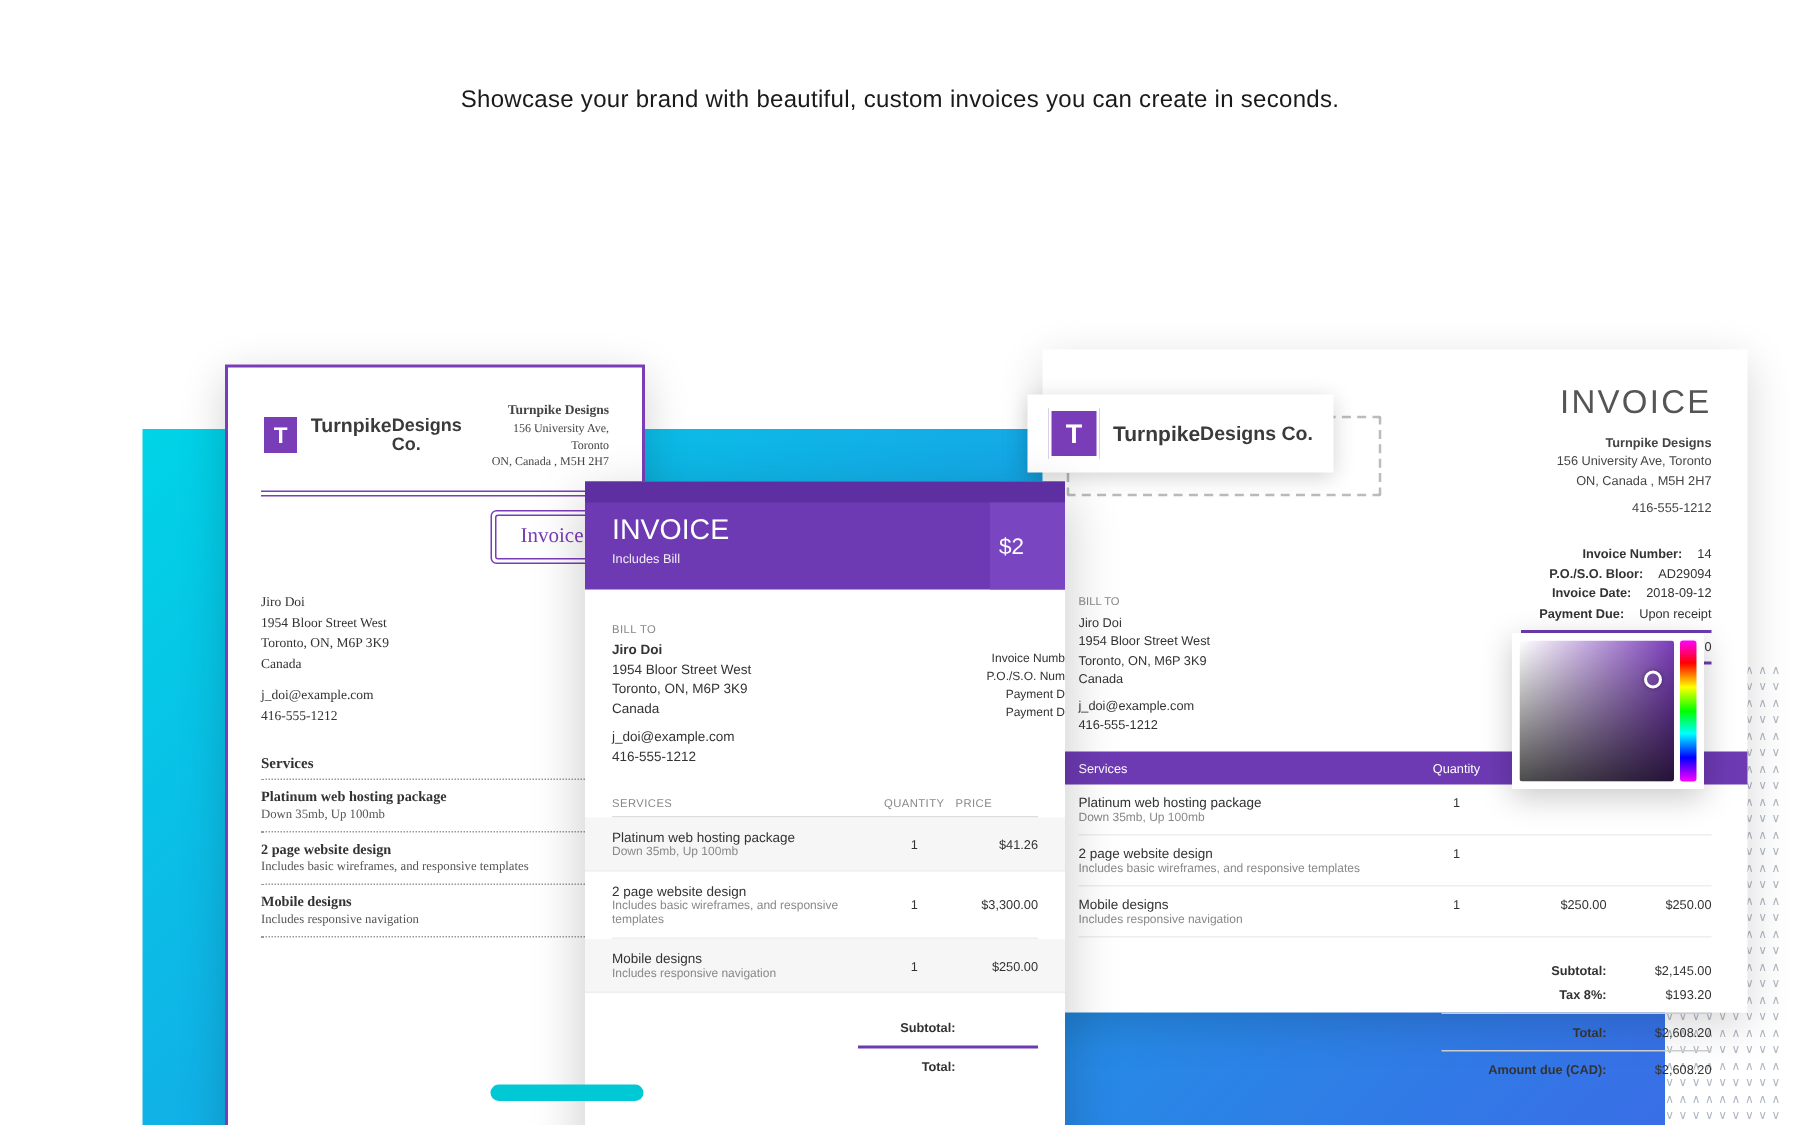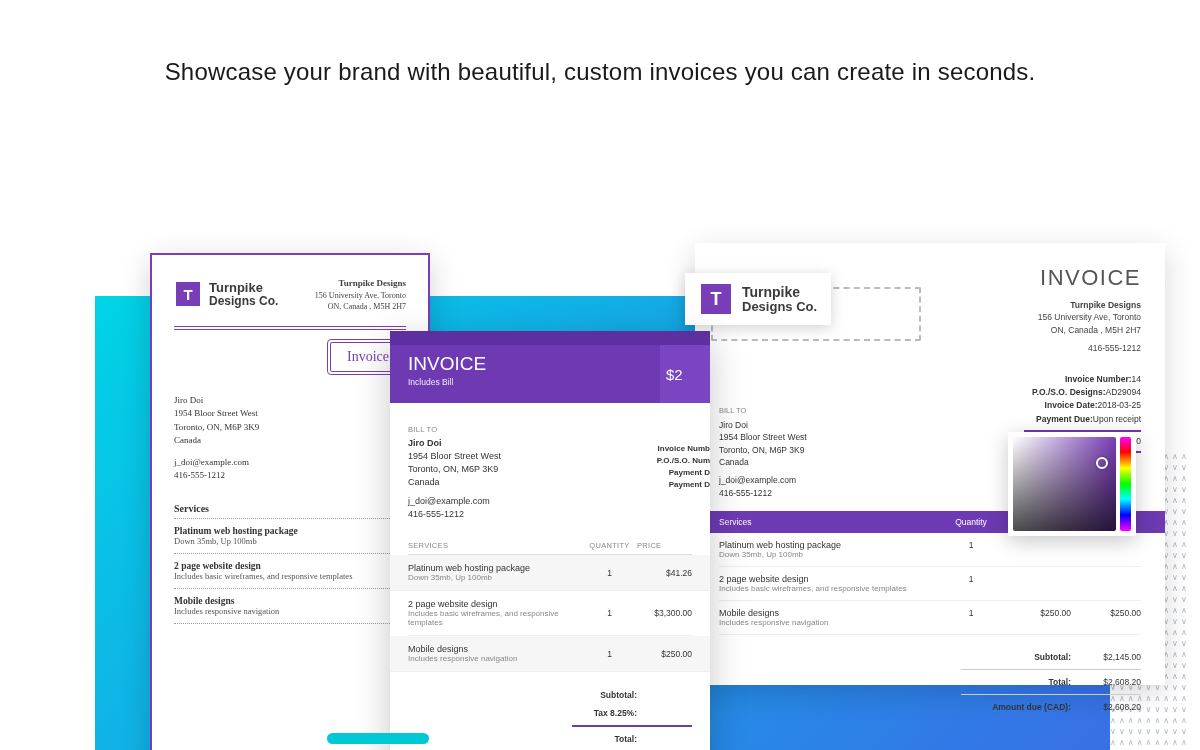--- a/index.html
+++ b/index.html
@@ -1,26 +1,26 @@
 <!DOCTYPE html>
 <html><head>
 <meta charset="utf-8">
 <style>
 * { box-sizing: border-box; margin: 0; padding: 0; }
 body { font-family: -apple-system, BlinkMacSystemFont, "Segoe UI", Arial, sans-serif; background: #fff; width: 1200px; height: 750px; overflow: hidden; position: relative; }
-.headline { text-align: center; font-size: 24px; color: #1a1a1a; font-weight: 400; padding: 58px 0 40px; letter-spacing: 0.2px; }
+.headline { text-align: center; font-size: 16px; color: #1a1a1a; font-weight: 400; padding: 58px 0 40px; letter-spacing: 0.2px; }
 .stage { position: relative; width: 1200px; height: 620px; }
 .bg-gradient { position: absolute; left: 95px; top: 170px; width: 1015px; height: 510px; background: linear-gradient(135deg, #00d4e6 0%, #1a9de6 50%, #3b6be6 100%); z-index: 1; }
 .chevron-pattern { position: absolute; left: 995px; top: 325px; width: 200px; height: 380px; z-index: 0; overflow: hidden; color: #b0b8c4; font-size: 8px; line-height: 11px; letter-spacing: 3px; white-space: pre; }
 .invoice1 { position: absolute; left: 150px; top: 127px; width: 280px; height: 520px; background: #fff; z-index: 3; box-shadow: 0 8px 28px rgba(0,0,0,0.18); border: 2px solid #7a3db8; padding: 22px 22px; font-family: Georgia, serif; font-size: 9px; color: #333; }
 .inv1-head { display: flex; justify-content: space-between; margin-bottom: 14px; }
 .logo-wrap { display: flex; align-items: center; gap: 7px; }
 .logo-square { width: 28px; height: 28px; background: #7a3db8; display: flex; align-items: center; justify-content: center; color: #fff; font-family: Arial, sans-serif; font-weight: bold; font-size: 15px; border: 2px solid #fff; box-shadow: inset 0 0 0 1px #7a3db8; }
 .logo-square.big { width: 34px; height: 34px; font-size: 18px; }
-.logo-text { display: flex; flex-direction: column; line-height: 1.05; font-family: Arial, sans-serif; }
+.logo-text { display: flex; flex-direction: row; line-height: 1.05; font-family: Arial, sans-serif; }
 .logo-text .l1 { font-weight: 700; font-size: 13px; color: #3a3a3a; }
 .logo-text .l2 { font-weight: 600; font-size: 12px; color: #3a3a3a; }
 .inv1-from { text-align: right; font-size: 8px; line-height: 1.4; color: #444; }
 .inv1-from .company { font-weight: 700; font-size: 9px; }
 .inv1-divider { border-top: 1px solid #7a3db8; border-bottom: 1px solid #7a3db8; height: 4px; margin: 6px 0 12px; }
 .inv1-badge { border: 1.5px solid #7a3db8; padding: 6px 16px; font-size: 14px; color: #7a3db8; float: right; border-radius: 2px; position: relative; }
 .inv1-badge:before { content: ""; position: absolute; left: -4px; right: -4px; top: -4px; bottom: -4px; border: 1px solid #7a3db8; border-radius: 4px; }
 .inv1-billto { clear: both; padding-top: 22px; font-size: 9px; line-height: 1.5; color: #333; }
 .inv1-services-hdr { font-weight: 700; font-size: 10px; margin-top: 20px; border-bottom: 1px dotted #999; padding-bottom: 4px; }
 .inv1-item { border-bottom: 1px dotted #999; padding: 7px 0; }
@@ -30,21 +30,21 @@
 .invoice2 { position: absolute; left: 390px; top: 205px; width: 320px; height: 510px; background: #fff; z-index: 5; box-shadow: 0 10px 34px rgba(0,0,0,0.22); font-family: Arial, sans-serif; font-size: 9px; color: #333; }
 .inv2-banner { height: 72px; background: #6d3ab3; border-top: 14px solid #5d2fa0; color: #fff; padding: 8px 18px; position: relative; }
 .inv2-banner .title { font-size: 19px; font-weight: 500; }
 .inv2-banner .sub { font-size: 8.5px; opacity: 0.9; margin-top: 2px; }
 .inv2-banner .amt { position: absolute; right: 0; top: 0; bottom: 0; width: 50px; background: #7a45c0; display: flex; align-items: center; padding-left: 6px; font-size: 15px; }
 .inv2-body { padding: 22px 18px 10px; }
 .inv2-lbl { font-size: 7.5px; color: #888; text-transform: uppercase; margin-bottom: 3px; letter-spacing: 0.3px; }
 .inv2-billto { font-size: 9px; line-height: 1.45; color: #333; }
 .inv2-billto .bold { font-weight: 700; }
 .inv2-meta { position: absolute; right: 0; top: 112px; font-size: 8px; text-align: right; line-height: 1.5; color: #333; width: 70px; overflow: hidden; }
-.inv2-meta .bold { font-weight: 700; }
+.inv2-meta .bold { font-weight: 400; }
 .inv2-table { margin-top: 20px; }
 .inv2-thead { display: flex; font-size: 7.5px; color: #888; text-transform: uppercase; border-bottom: 1px solid #ddd; padding-bottom: 4px; letter-spacing: 0.3px; }
 .inv2-thead .c1 { flex: 1; }
 .inv2-thead .c2 { width: 55px; text-align: center; }
 .inv2-thead .c3 { width: 55px; text-align: left; }
 .inv2-row { display: flex; padding: 8px 0; border-bottom: 1px solid #eee; align-items: center; }
 .inv2-row .c1 { flex: 1; }
 .inv2-row .c2 { width: 55px; text-align: center; font-size: 8.5px; }
 .inv2-row .c3 { width: 55px; text-align: right; font-size: 8.5px; }
 .inv2-row .t { font-size: 9px; color: #333; }
@@ -59,21 +59,21 @@
 .inv3-title { text-align: right; font-size: 22px; color: #555; font-weight: 400; letter-spacing: 1.5px; }
 .inv3-from { text-align: right; font-size: 8.5px; line-height: 1.45; color: #444; margin-top: 8px; }
 .inv3-from .bold { font-weight: 700; }
 .inv3-drop { position: absolute; left: 16px; top: 44px; border: 2px dashed #bbb; width: 210px; height: 54px; border-radius: 2px; }
 .logo-card { position: absolute; left: -10px; top: 30px; background: #fff; box-shadow: 0 3px 14px rgba(0,0,0,0.18); padding: 9px 14px; display: flex; align-items: center; gap: 9px; z-index: 10; }
 .logo-card .logo-text .l1 { font-size: 14px; }
 .logo-card .logo-text .l2 { font-size: 13px; }
 .inv3-billto-block { margin-top: 52px; font-size: 8.5px; line-height: 1.45; }
 .inv3-billto-block .hdr { font-size: 7.5px; color: #888; text-transform: uppercase; margin-bottom: 2px; }
 .inv3-meta { position: absolute; right: 24px; top: 130px; text-align: right; font-size: 8.5px; line-height: 1.55; }
-.inv3-meta .row { display: flex; justify-content: flex-end; gap: 0; }
+.inv3-meta .row { display: flex; justify-content: flex-end; gap: 10px; }
 .inv3-meta .lbl { font-weight: 700; }
 .inv3-meta .amtdue { border-top: 2px solid #6d3ab3; border-bottom: 2px solid #6d3ab3; padding: 3px 0; margin-top: 4px; }
 .inv3-tablehead { background: #6d3ab3; color: #fff; display: flex; padding: 6px 10px; font-size: 8.5px; margin-top: 12px; margin-left: -24px; margin-right: -24px; padding-left: 24px; padding-right: 24px; }
 .inv3-tablehead .c1 { flex: 1; }
 .inv3-tablehead .c2 { width: 60px; text-align: center; }
 .inv3-tablehead .c3 { width: 70px; text-align: right; }
 .inv3-tablehead .c4 { width: 70px; text-align: right; }
 .inv3-row { display: flex; padding: 7px 0; border-bottom: 1px solid #eee; font-size: 8.5px; }
 .inv3-row .c1 { flex: 1; }
 .inv3-row .c2 { width: 60px; text-align: center; }
@@ -231,24 +231,20 @@
             </div>
           <div class="c2">1</div>
           <div class="c3">$250.00</div>
         </div>
       </div>
       <div class="inv2-totals">
         <div class="row">
             <span class="lbl">Subtotal:</span>
             <span class="val"></span>
           </div>
-        <div class="row">
-            <span class="lbl">Tax 8.25%:</span>
-            <span class="val"></span>
-          </div>
         <div class="line"></div>
         <div class="row">
             <span class="lbl">Total:</span>
             <span class="val"></span>
           </div>
 
       </div>
     </div>
 
   </div>
@@ -279,26 +275,26 @@
       <div style="height:6px"></div>
       <div>j_doi@example.com</div>
       <div>416-555-1212</div>
     </div>
     <div class="inv3-meta">
       <div class="row">
           <span class="lbl">Invoice Number:</span>
           <span>14</span>
         </div>
       <div class="row">
-          <span class="lbl">P.O./S.O. Designs:</span>
+          <span class="lbl">P.O./S.O. Bloor:</span>
           <span>AD29094</span>
         </div>
       <div class="row">
           <span class="lbl">Invoice Date:</span>
-          <span>2018-03-25</span>
+          <span>2018-09-12</span>
         </div>
       <div class="row">
           <span class="lbl">Payment Due:</span>
           <span>Upon receipt</span>
         </div>
       <div class="row amtdue">
           <span class="lbl">Amount Due (USD):</span>
           <span>$2,608.20</span>
         </div>
     </div>
@@ -333,20 +329,24 @@
         </div>
       <div class="c2">1</div>
       <div class="c3">$250.00</div>
       <div class="c4">$250.00</div>
     </div>
     <div class="inv3-totals">
       <div class="row">
           <span class="lbl">Subtotal:</span>
           <span class="val">$2,145.00</span>
         </div>
+      <div class="row">
+          <span class="lbl">Tax 8%:</span>
+          <span class="val">$193.20</span>
+        </div>
       <div class="divider"></div>
       <div class="row">
           <span class="lbl">Total:</span>
           <span class="val">$2,608.20</span>
         </div>
       <div class="divider"></div>
       <div class="row">
           <span class="lbl">Amount due (CAD):</span>
           <span class="val">$2,608.20</span>
         </div>

